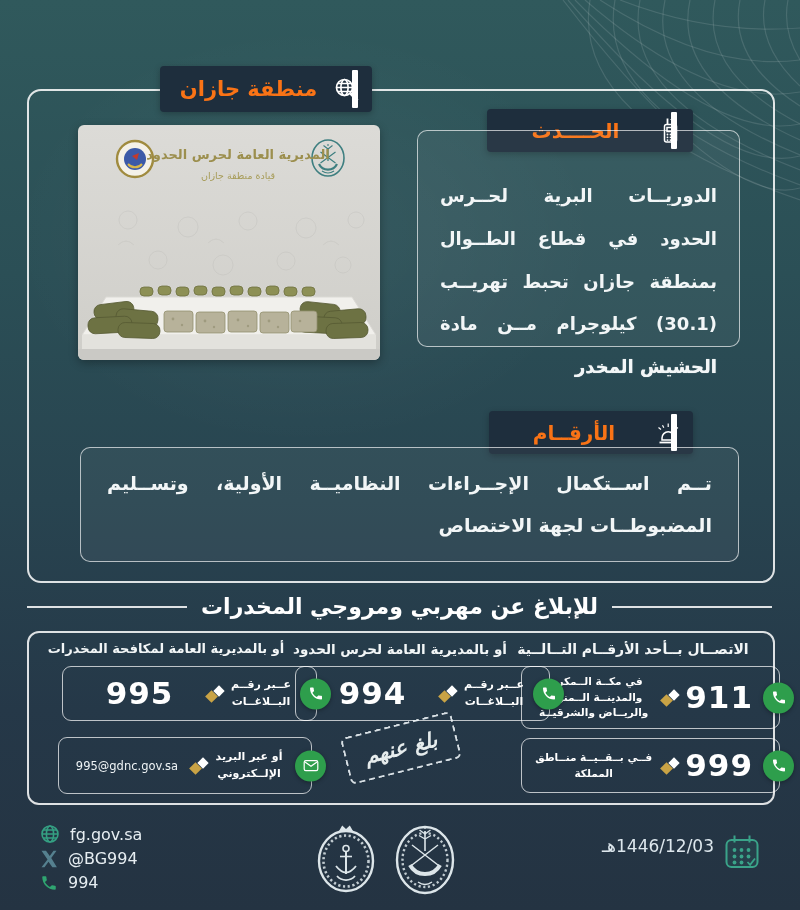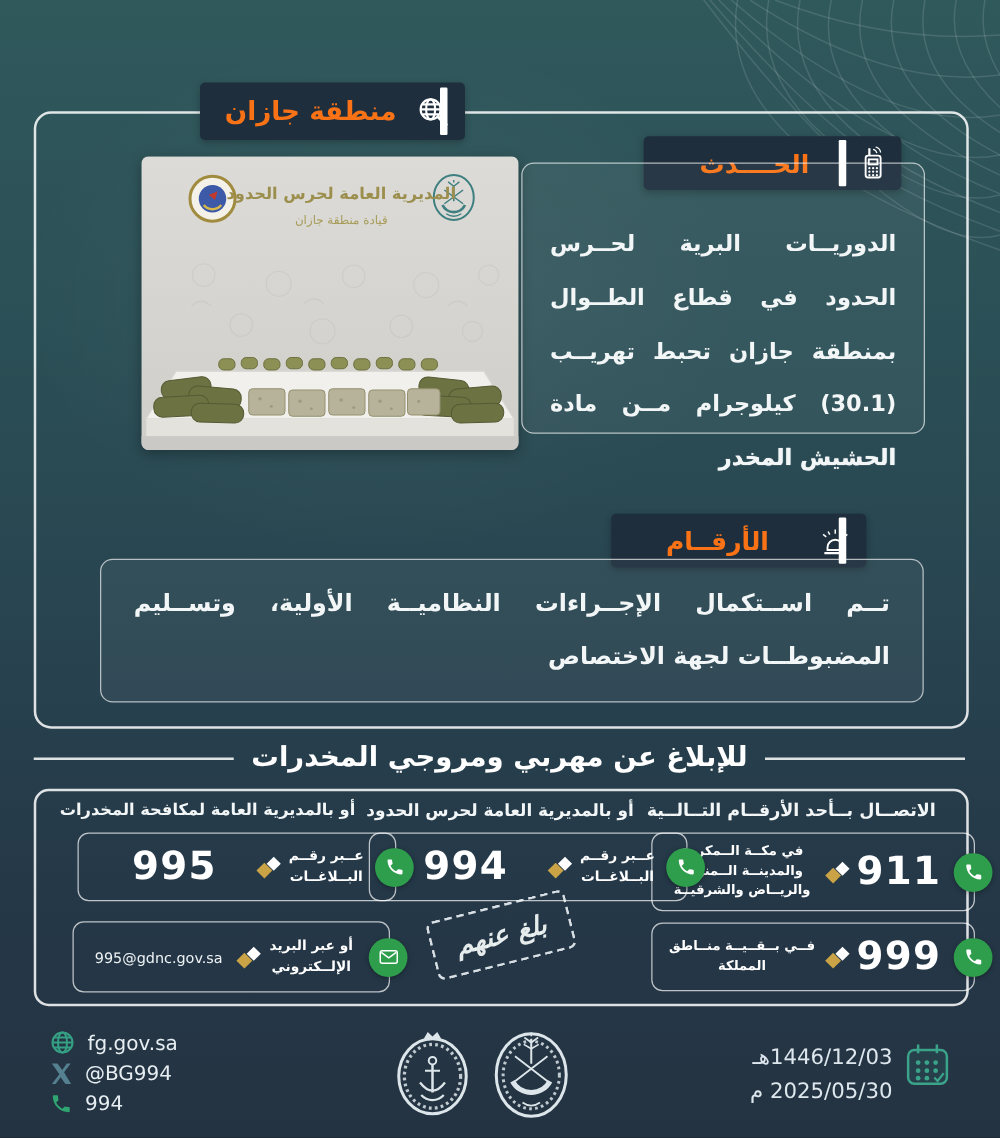--- a/index.html
+++ b/index.html
@@ -62,21 +62,21 @@
     color:rgba(240,245,246,.95);font-size:21px;font-weight:bold;font-style:italic;
     padding:10px 18px;letter-spacing:1px;white-space:nowrap;
   }
   
   .foot-links{left:40px;top:824px;display:flex;flex-direction:column;gap:5px;}
   .foot-row{display:flex;align-items:center;gap:10px;direction:ltr;justify-content:flex-start;}
   .foot-row .lbl{color:#e7eef2;font-size:16px;}
   .dates{right:40px;top:833px;display:flex;align-items:flex-start;gap:10px;}
   .dates .dcol{color:#dde7ed;font-size:17px;line-height:1.6;text-align:right;white-space:nowrap;}
   .photo-wrap{left:78px;top:125px;width:302px;height:235px;border-radius:6px;overflow:hidden;
-    box-shadow:0 3px 10px rgba(0,0,0,.3);margin-left:35px;}
+    box-shadow:0 3px 10px rgba(0,0,0,.3);}
 </style>
 </head>
 <body>
 
 <div class="page">
 
   <svg class="abs" style="right:0;top:0;" width="240" height="230" viewBox="0 0 240 230">
     <g fill="none" stroke="rgba(255,255,255,0.12)" stroke-width="1.2">
       <path d="M30 0 Q 10 120 240 200"></path>
         <path d="M55 0 Q 35 110 240 185"></path>
@@ -192,21 +192,21 @@
             <circle cx="160" cy="195" r="1.4"></circle>
             <circle cx="170" cy="201" r="1.2"></circle>
           <circle cx="191" cy="196" r="1.4"></circle>
             <circle cx="200" cy="202" r="1.2"></circle>
             <circle cx="222" cy="196" r="1.3"></circle>
         </g>
       </g>
     </svg>
   </div>
 
-  <div class="abs sec-label" style="left:487px;top:109px;width:182px;height:43px;font-size:20px;margin-left:28px;">
+  <div class="abs sec-label" style="left:487px;top:109px;width:182px;height:43px;font-size:20px;">
     <span style="display:flex;">
       <svg width="21" height="27" viewBox="0 0 21 27" fill="none" stroke="#ffffff" stroke-width="1.5">
         <rect x="4.5" y="7.5" width="12" height="17.5" rx="2"></rect>
         <path d="M7.5 7.5 V1.5" stroke-width="1.8"></path>
         <path d="M10.5 2.5 q2.5 .5 3 3 M12.5 .5 q3.5 1 4 4.5" stroke-width="1"></path>
         <rect x="7" y="10.5" width="7" height="4"></rect>
         <g fill="#ffffff" stroke="none">
           <circle cx="7.5" cy="17.5" r="0.9"></circle>
             <circle cx="10.5" cy="17.5" r="0.9"></circle>
             <circle cx="13.5" cy="17.5" r="0.9"></circle>
@@ -392,17 +392,16 @@
             <circle cx="17.5" cy="23.5" r="1.9"></circle>
             <circle cx="24.5" cy="23.5" r="1.9"></circle>
           <circle cx="10.5" cy="29.5" r="1.9"></circle>
             <circle cx="17.5" cy="29.5" r="1.9"></circle>
         </g>
         <path d="M23.5 29 l2.6 2.8 L31 25.5" stroke-width="1.8"></path>
       </svg>
     </span>
     <div class="dcol">
       <div>1446/12/03هـ</div>
-      <div>2025/05/30 م</div>
     </div>
   </div>
 
 </div>
 
 </body></html>

